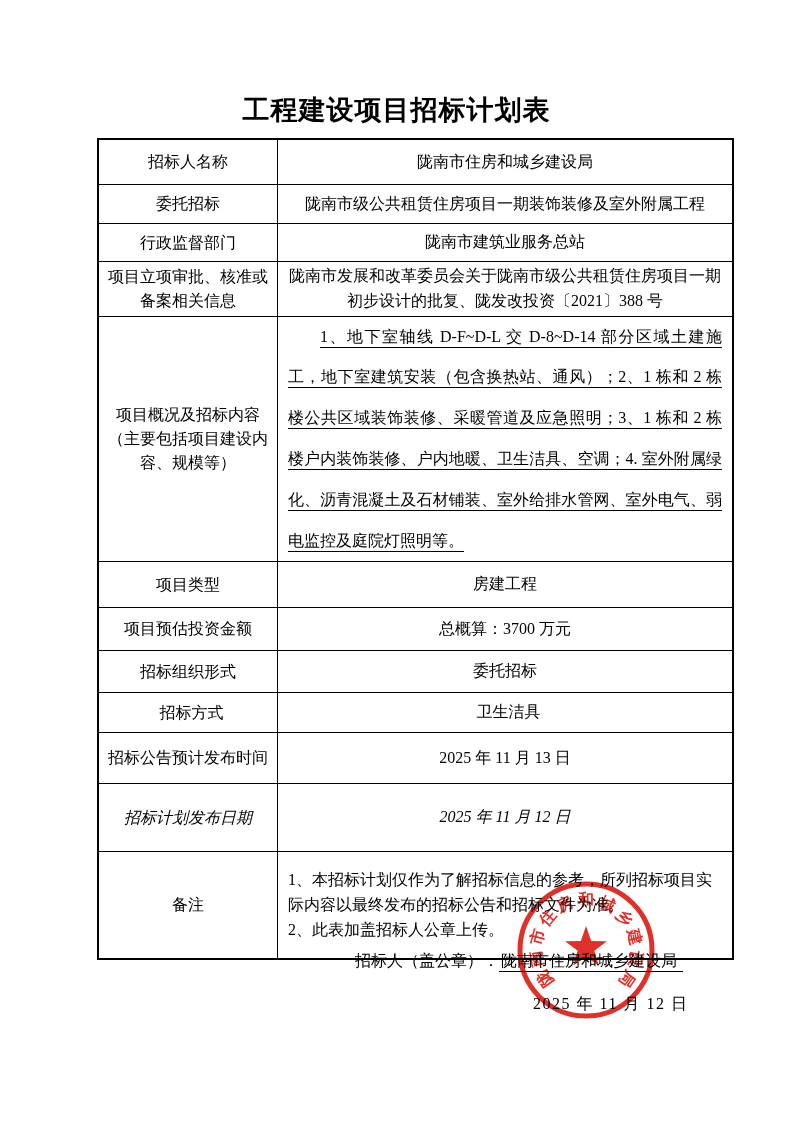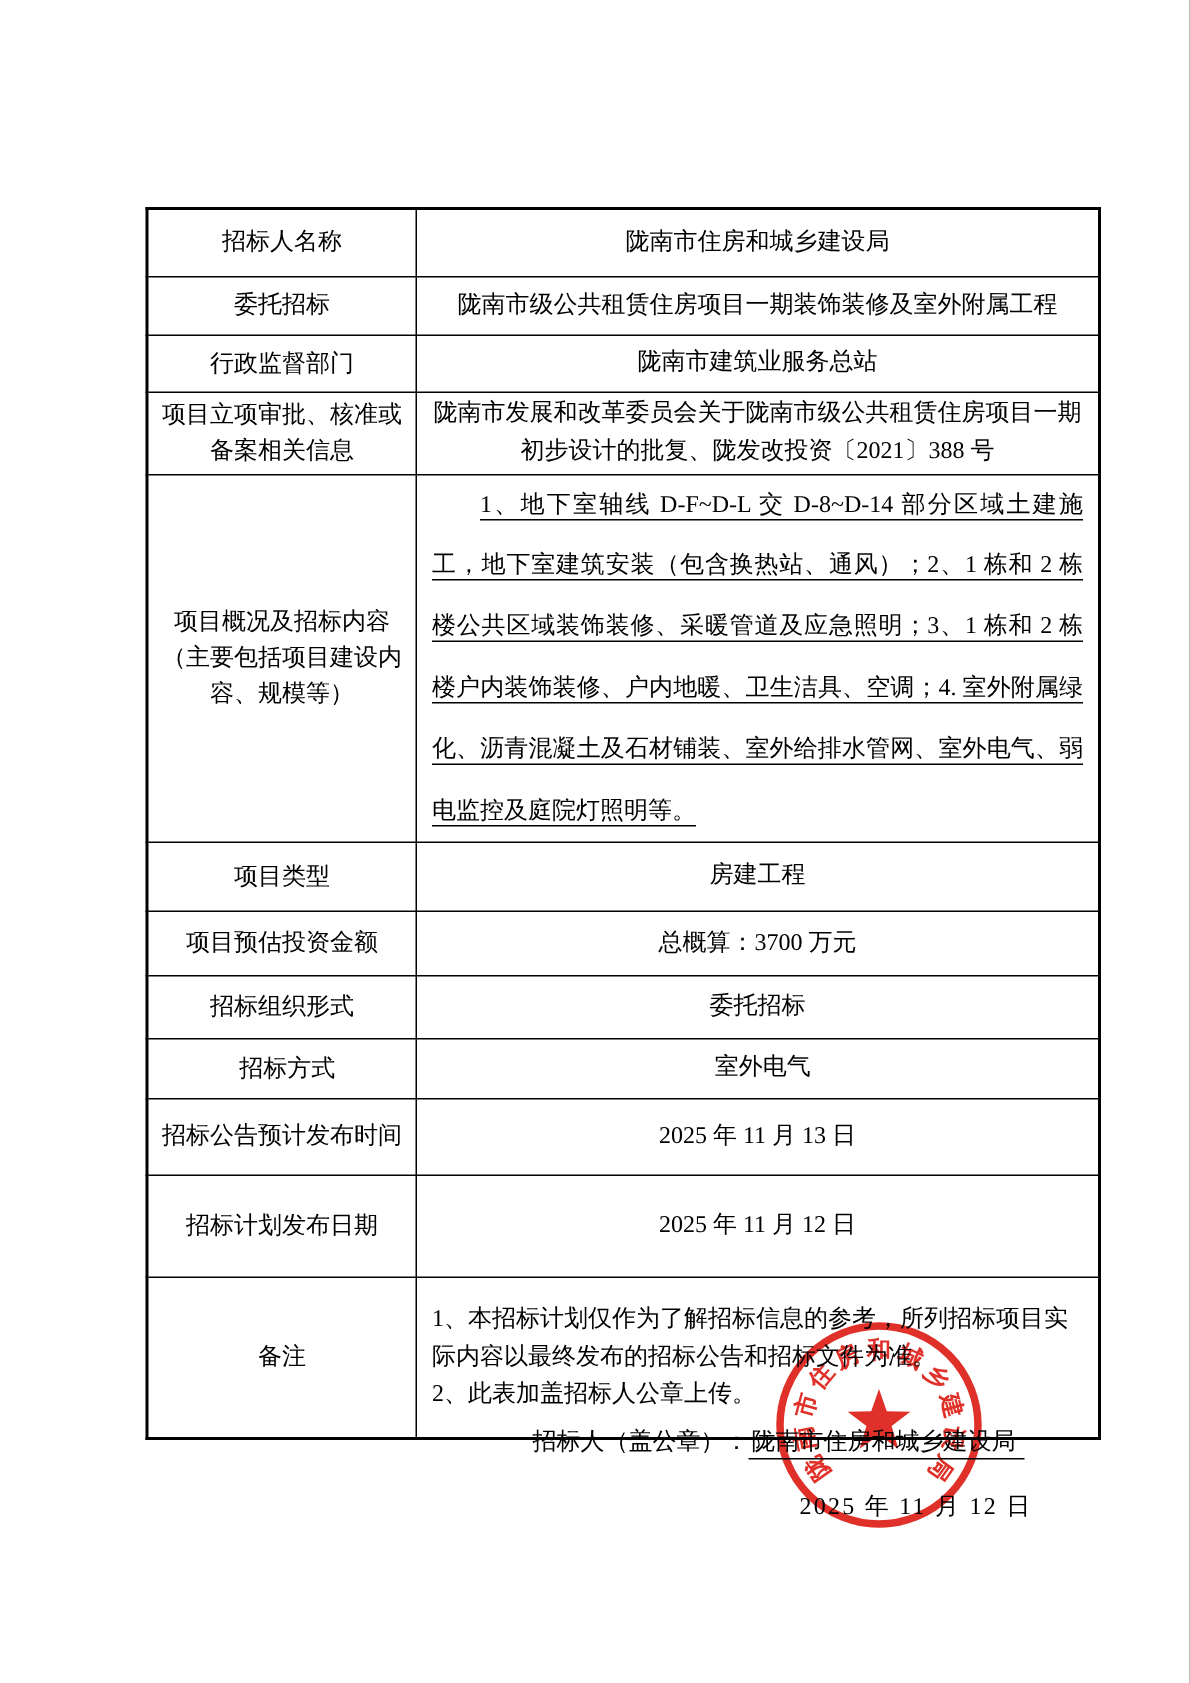--- a/index.html
+++ b/index.html
@@ -51,21 +51,21 @@
   tr.r1  td { height: 40px; }
   tr.r2  td { height: 34px; }
   tr.r3  td { height: 33px; }
   tr.r4  td { height: 47px; }
   tr.r5  td { height: 216px; }
   tr.r6  td { height: 41px; }
   tr.r7  td { height: 38px; }
   tr.r8  td { height: 37px; }
   tr.r9  td { height: 35px; padding-left: 13px; }
   tr.r10 td { height: 46px; }
-  tr.r11 td { height: 63px; }
+  tr.r11 td { height: 63px; font-style: italic; }
   tr.r12 td { height: 94px; }
   tr.r5 td.value {
     text-align: justify;
     line-height: 2.55;
     padding: 0 10px;
     vertical-align: middle;
   }
   tr.r5 td.value .ul-text {
     text-decoration: underline;
     text-underline-offset: 5px;
@@ -108,20 +108,21 @@
     mix-blend-mode: multiply;
     opacity: 0.92;
     pointer-events: none;
   }
 </style>
 </head>
 <body>
 
 <div class="page">
 
+  <div class="doc-title">工程建设项目招标计划表</div>
 
   <table class="plan-table">
     <tbody>
       <tr class="r1">
         <td class="label">招标人名称</td>
         <td class="value">陇南市住房和城乡建设局</td>
       </tr>
       <tr class="r2">
         <td class="label">委托招标</td>
         <td class="value">陇南市级公共租赁住房项目一期装饰装修及室外附属工程</td>
@@ -145,21 +146,21 @@
       <tr class="r7">
         <td class="label">项目预估投资金额</td>
         <td class="value">总概算：3700 万元</td>
       </tr>
       <tr class="r8">
         <td class="label">招标组织形式</td>
         <td class="value">委托招标</td>
       </tr>
       <tr class="r9">
         <td class="label">招标方式</td>
-        <td class="value">室外电气</td>
+        <td class="value">卫生洁具</td>
       </tr>
       <tr class="r10">
         <td class="label">招标公告预计发布时间</td>
         <td class="value">2025 年 11 月 13 日</td>
       </tr>
       <tr class="r11">
         <td class="label">招标计划发布日期</td>
         <td class="value">2025 年 11 月 12 日</td>
       </tr>
       <tr class="r12">

